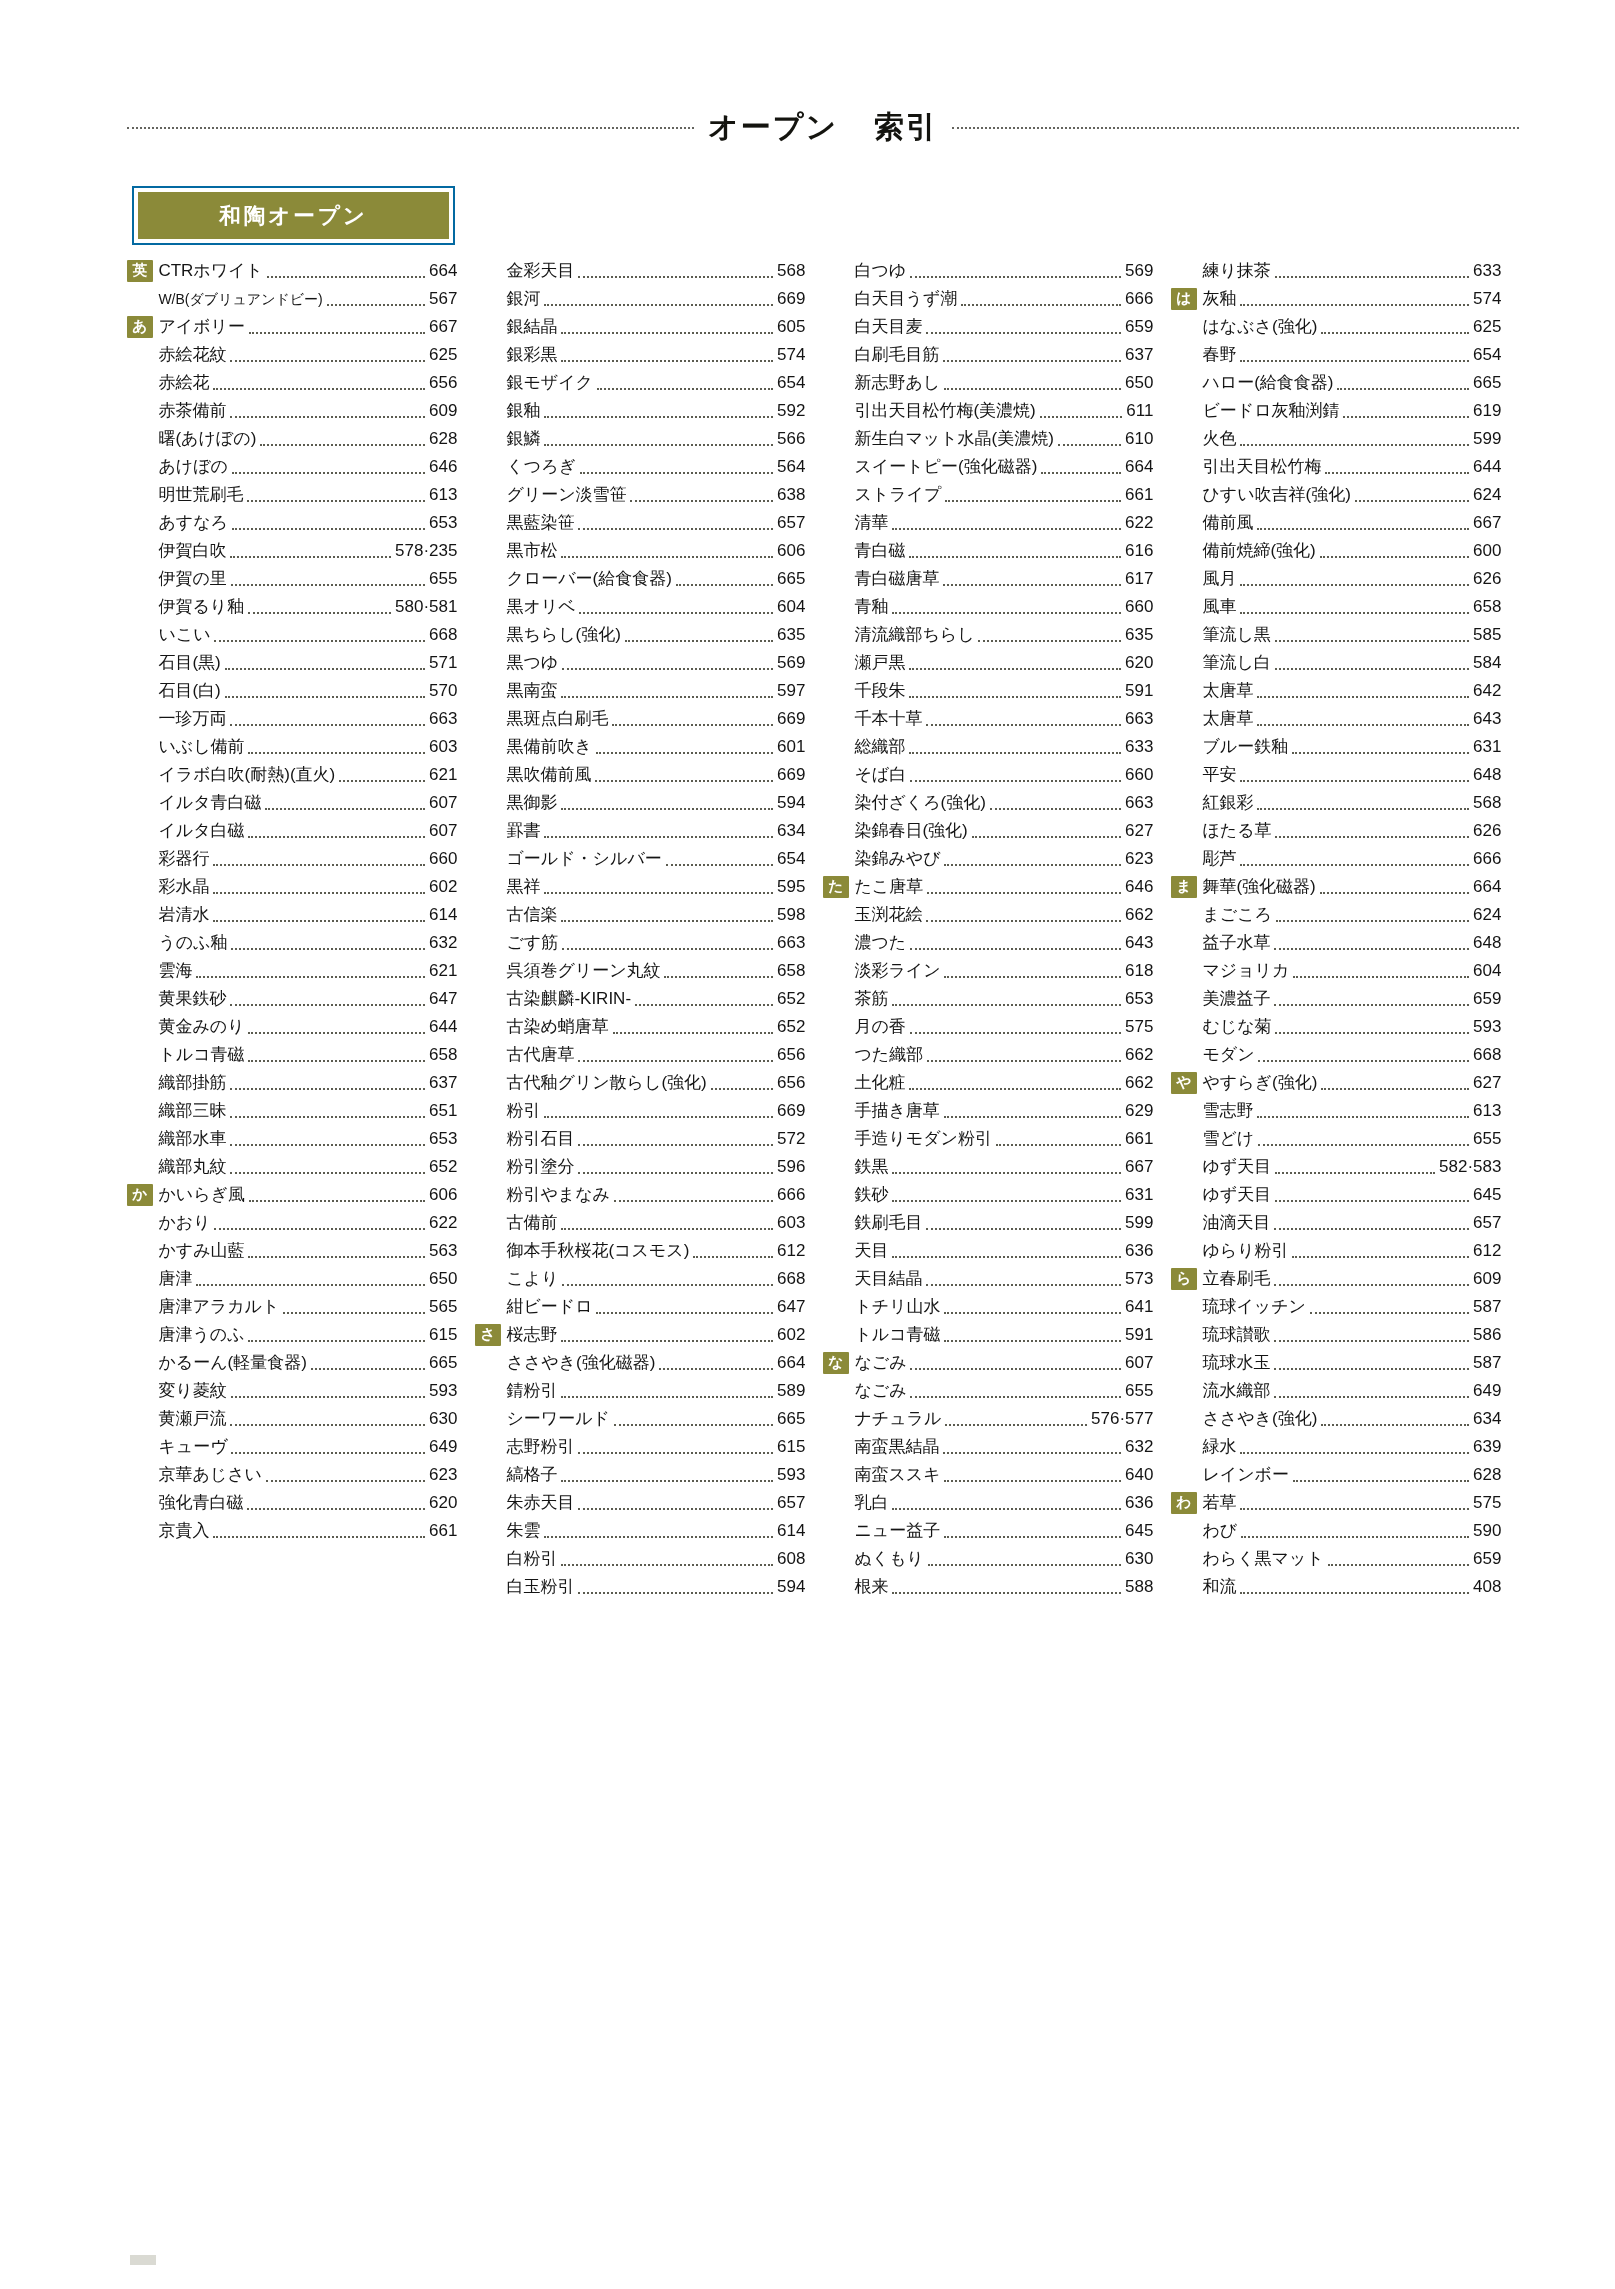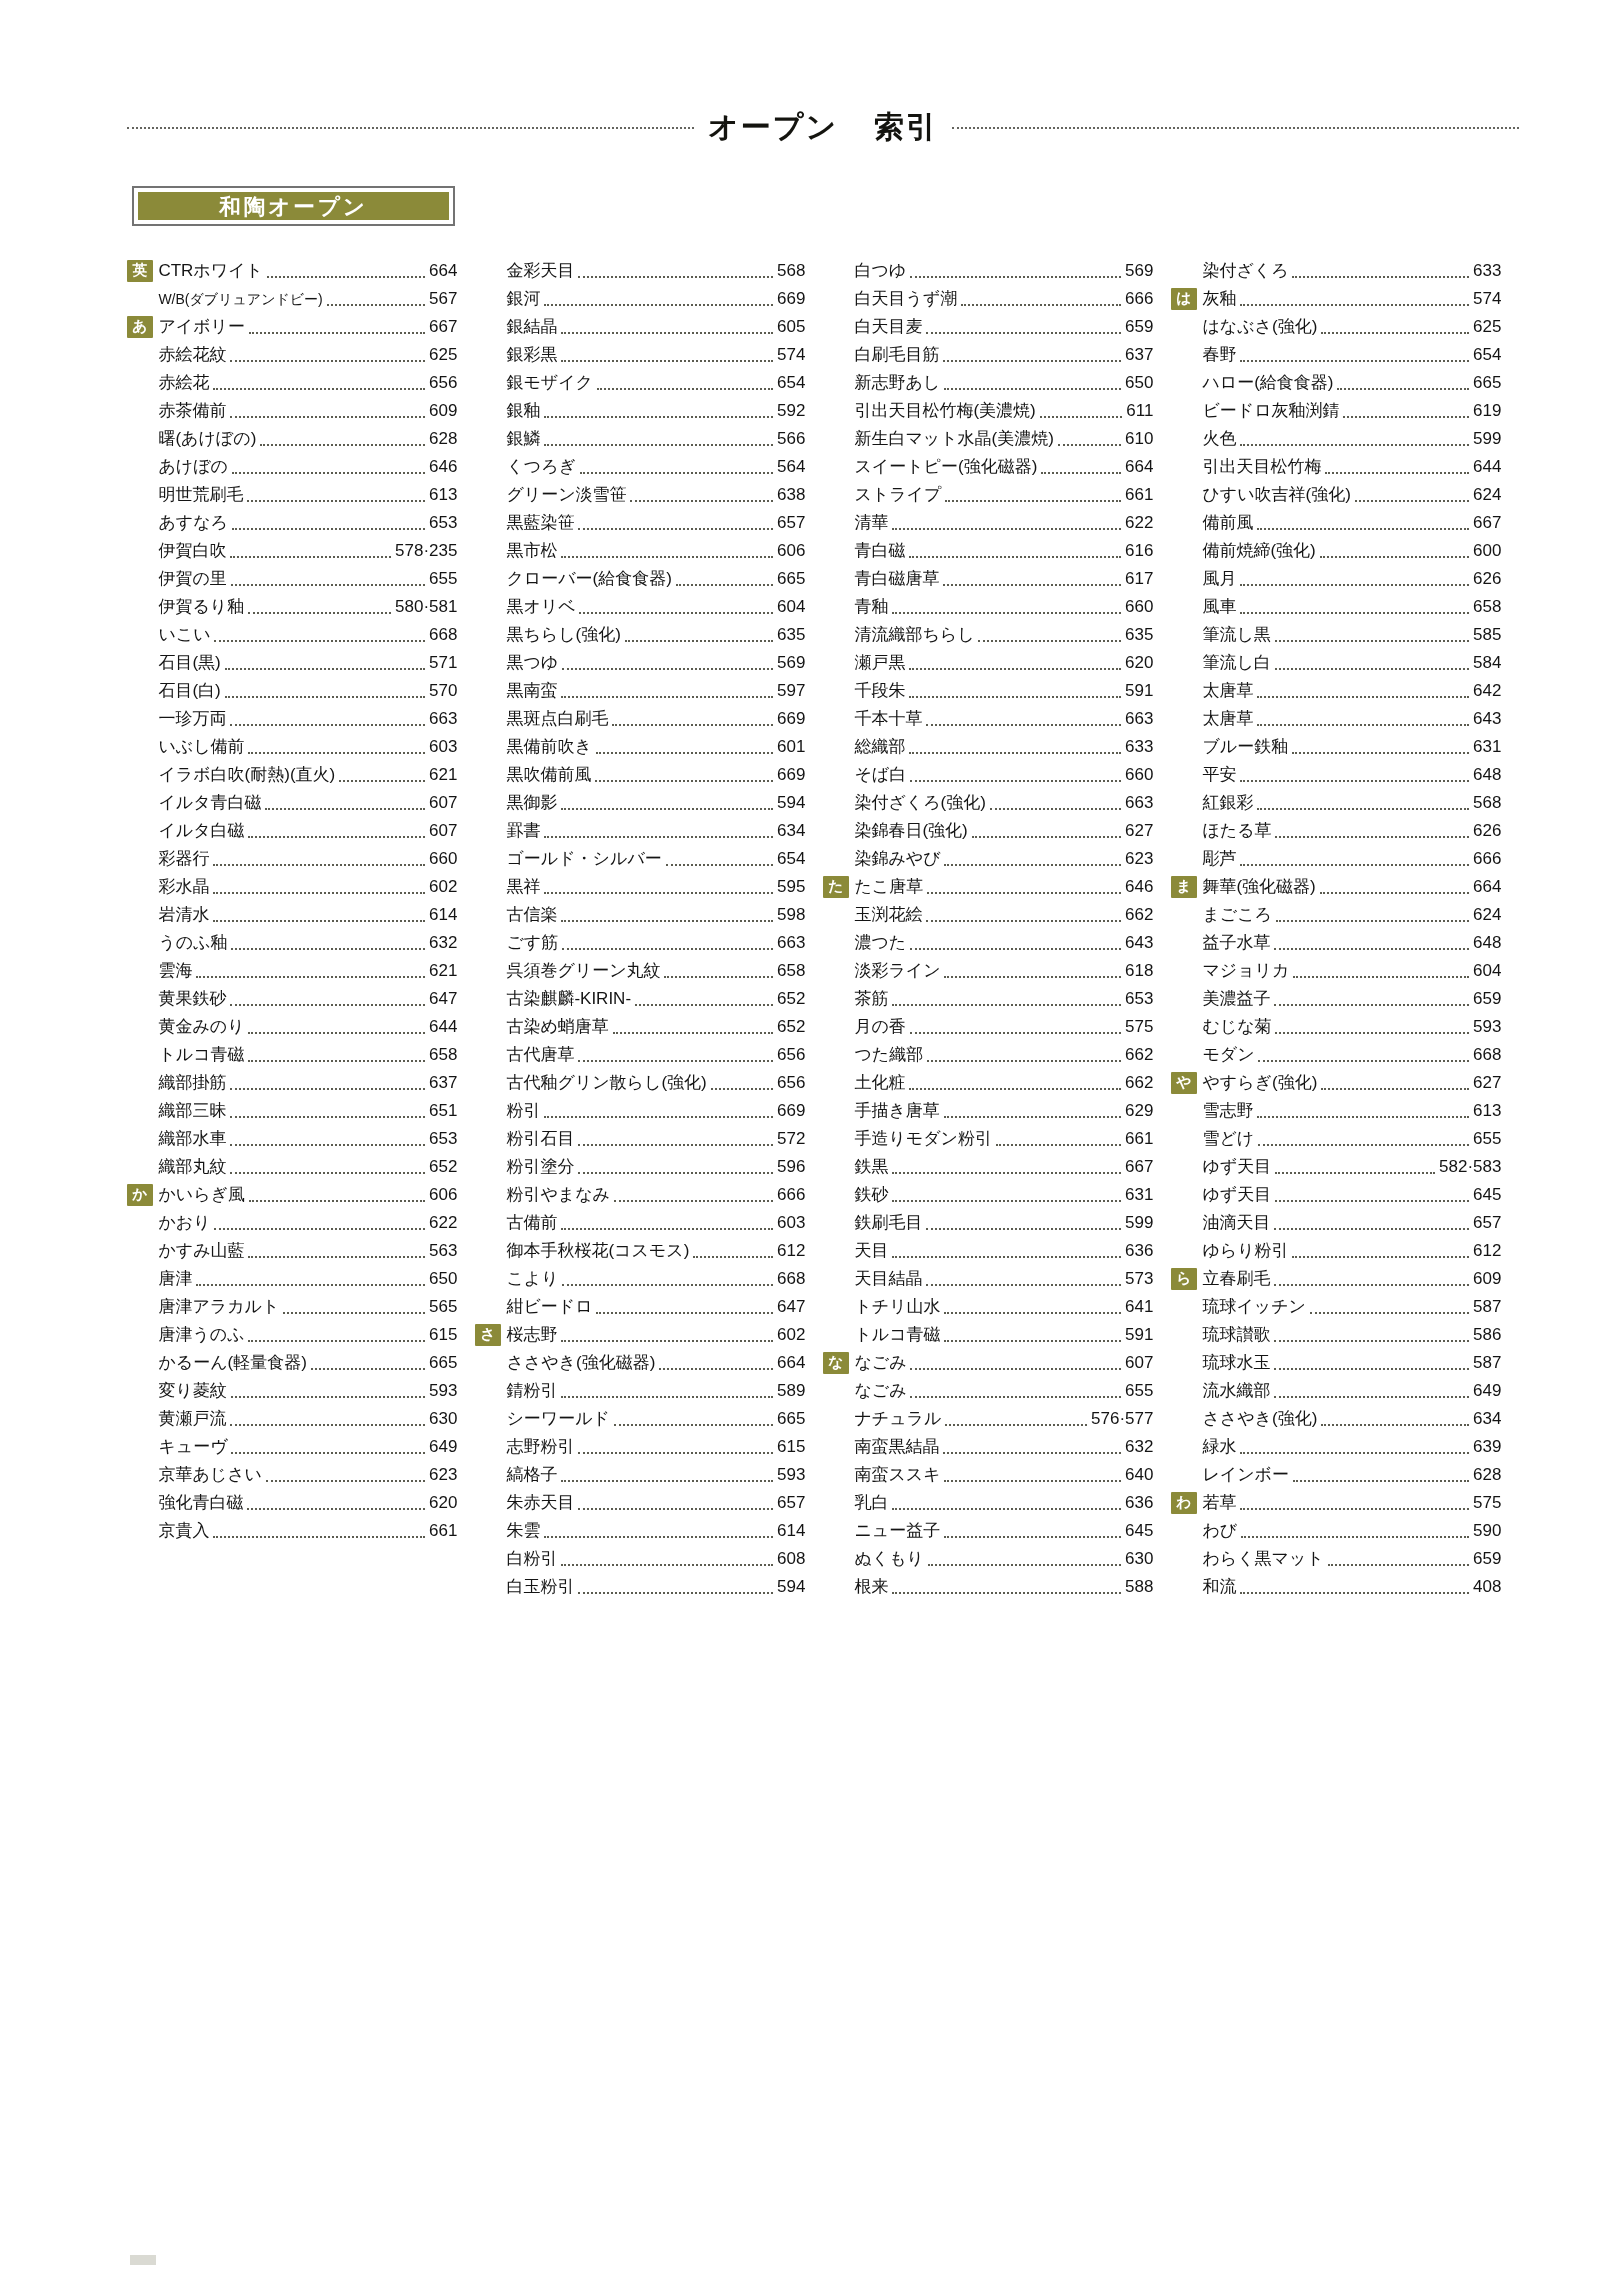--- a/index.html
+++ b/index.html
@@ -50,22 +50,22 @@
   .header .title .sub {
     margin-left: 25.5px;
   }
 
   
   .section-badge {
     position: absolute;
     left: 132px;
     top: 186px;
     width: 323px;
-    height: 40px;
-    border: 2px solid #737373;
+    height: 59px;
+    border: 2px solid #0369a1;
     box-sizing: border-box;
     background: #ffffff;
   }
   .section-badge .inner {
     position: absolute;
     left: 3.9px; top: 3.9px;
     right: 3.9px; bottom: 3.9px;
     background: #8b8a39;
     display: flex;
     align-items: center;
@@ -1023,21 +1023,21 @@
         <div class="entry">
           <span class="kana empty"></span>
           <span class="name">根来</span>
           <span class="dots"></span>
           <span class="page-num">588</span>
         </div>
       </div>
     <div class="col c4">
         <div class="entry">
           <span class="kana empty"></span>
-          <span class="name">染付ざくろ</span>
+          <span class="name">練り抹茶</span>
           <span class="dots"></span>
           <span class="page-num">633</span>
         </div>
         <div class="entry">
           <span class="kana">は</span>
           <span class="name">灰釉</span>
           <span class="dots"></span>
           <span class="page-num">574</span>
         </div>
         <div class="entry">

